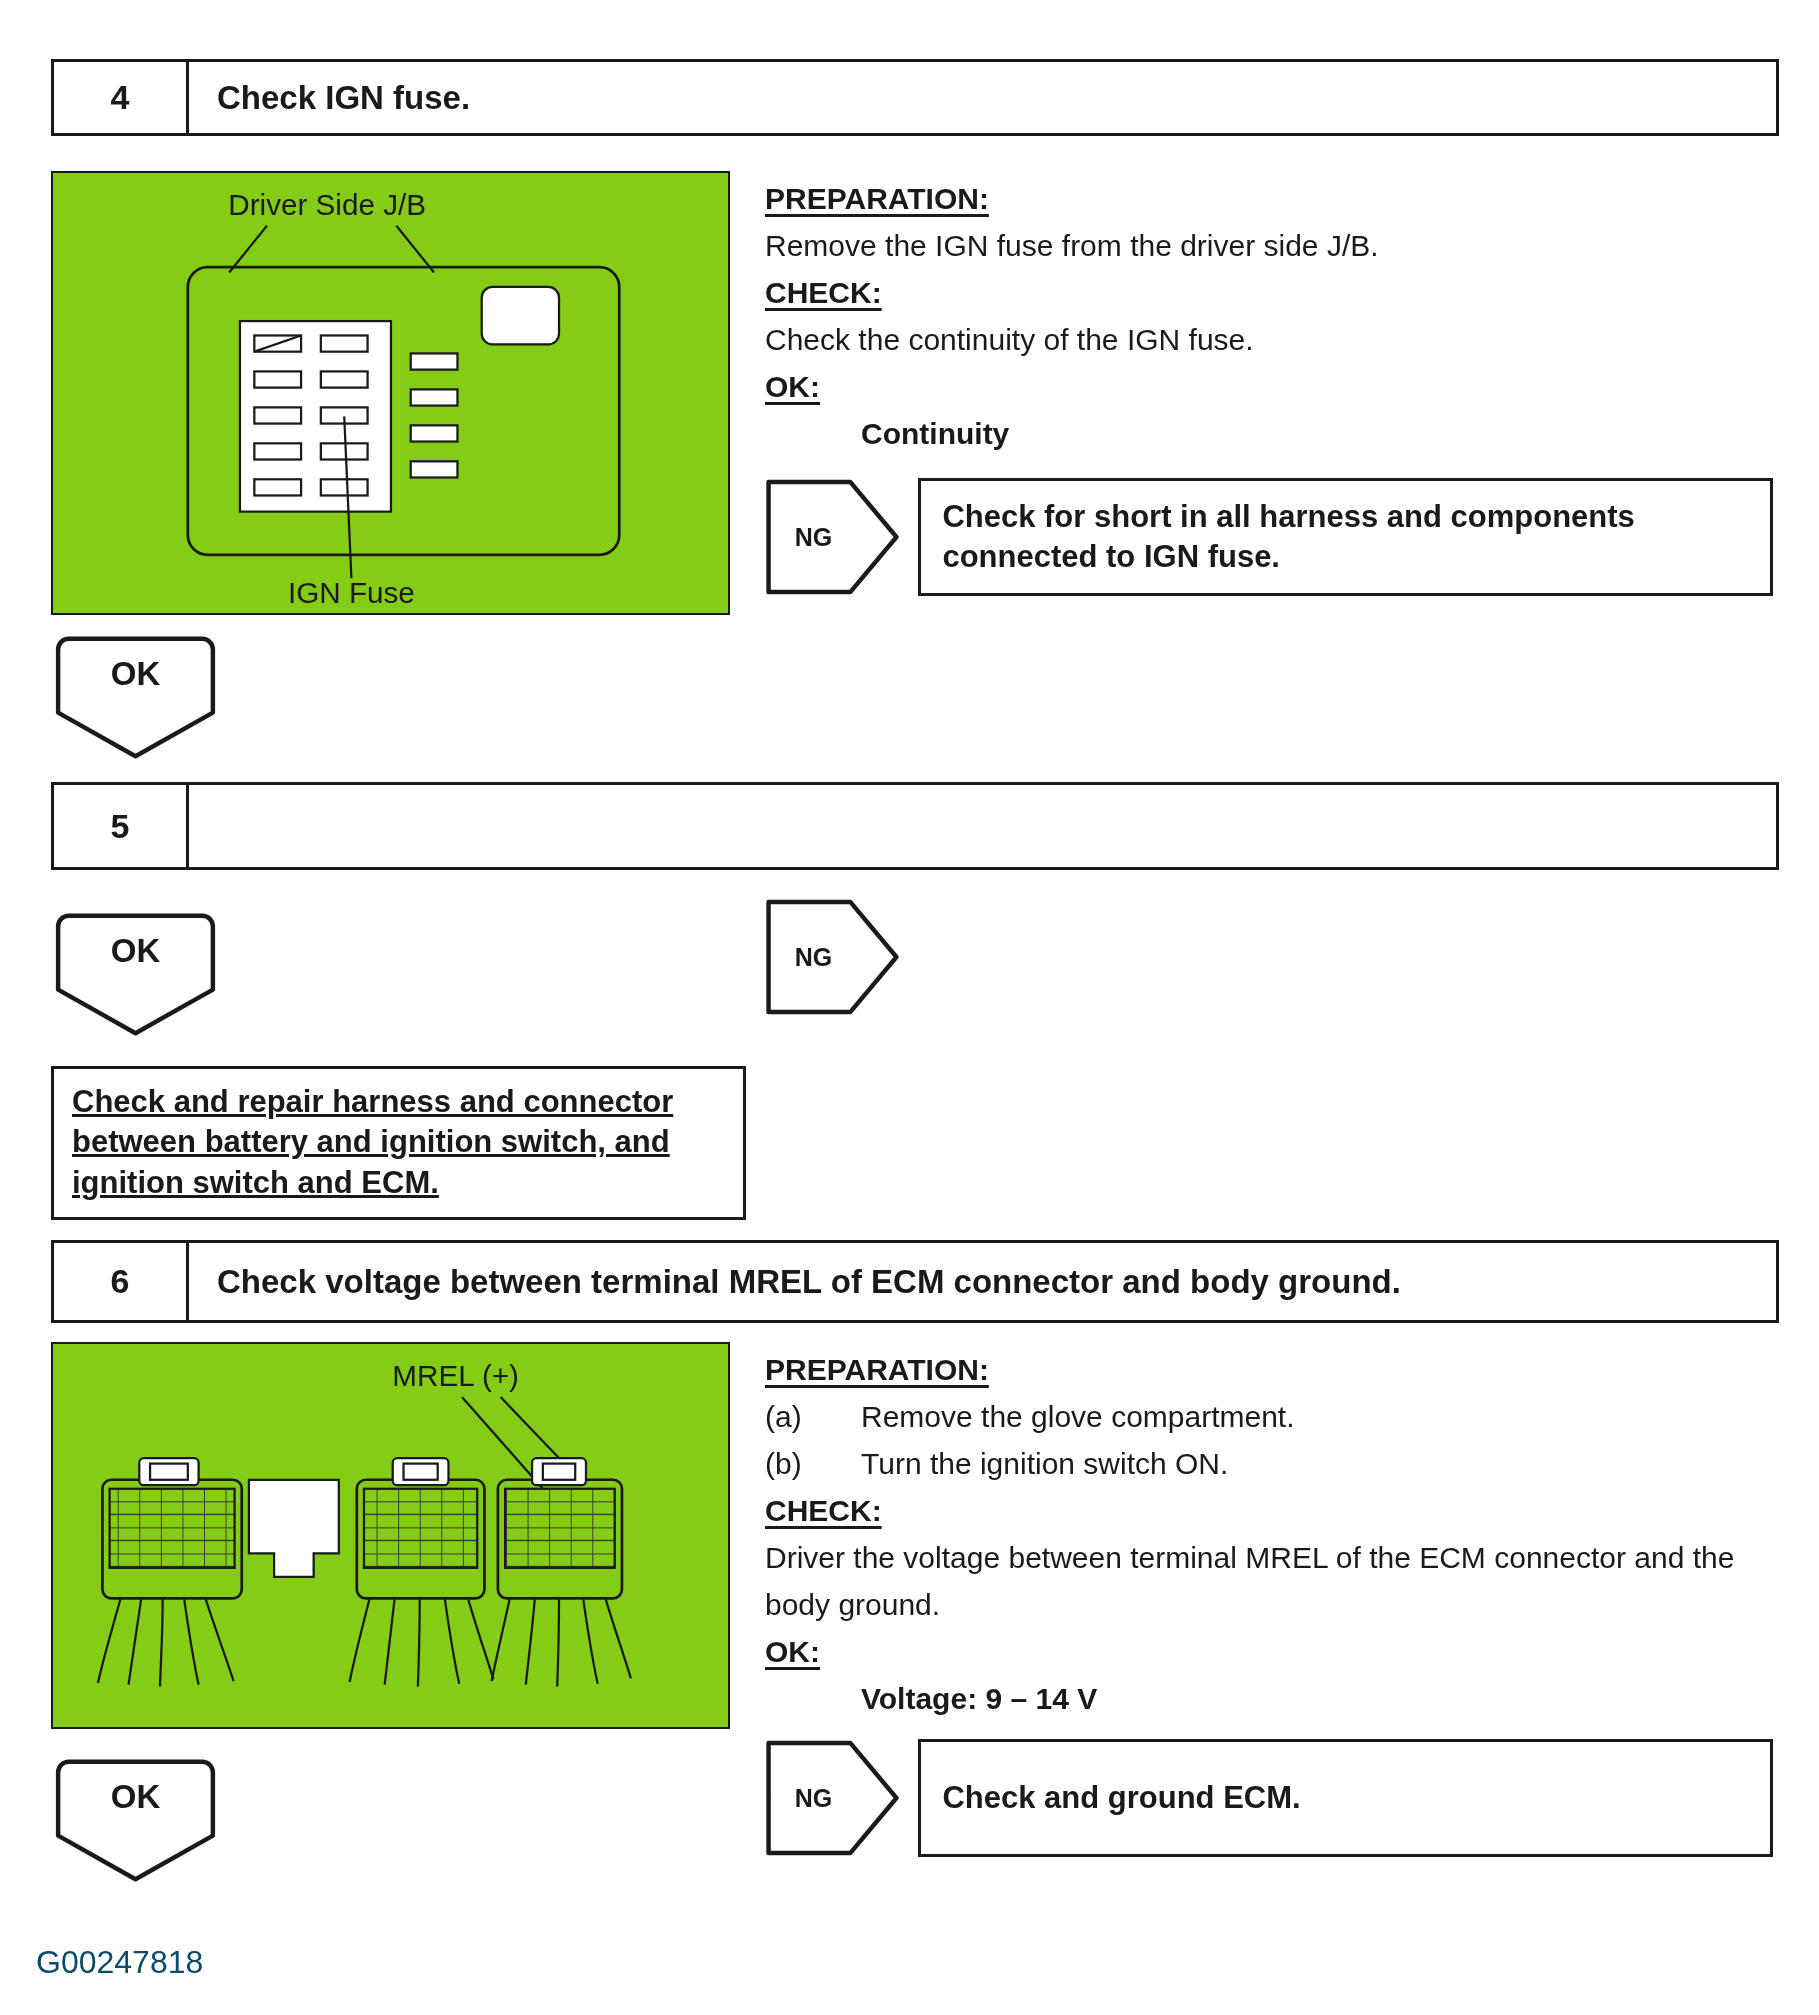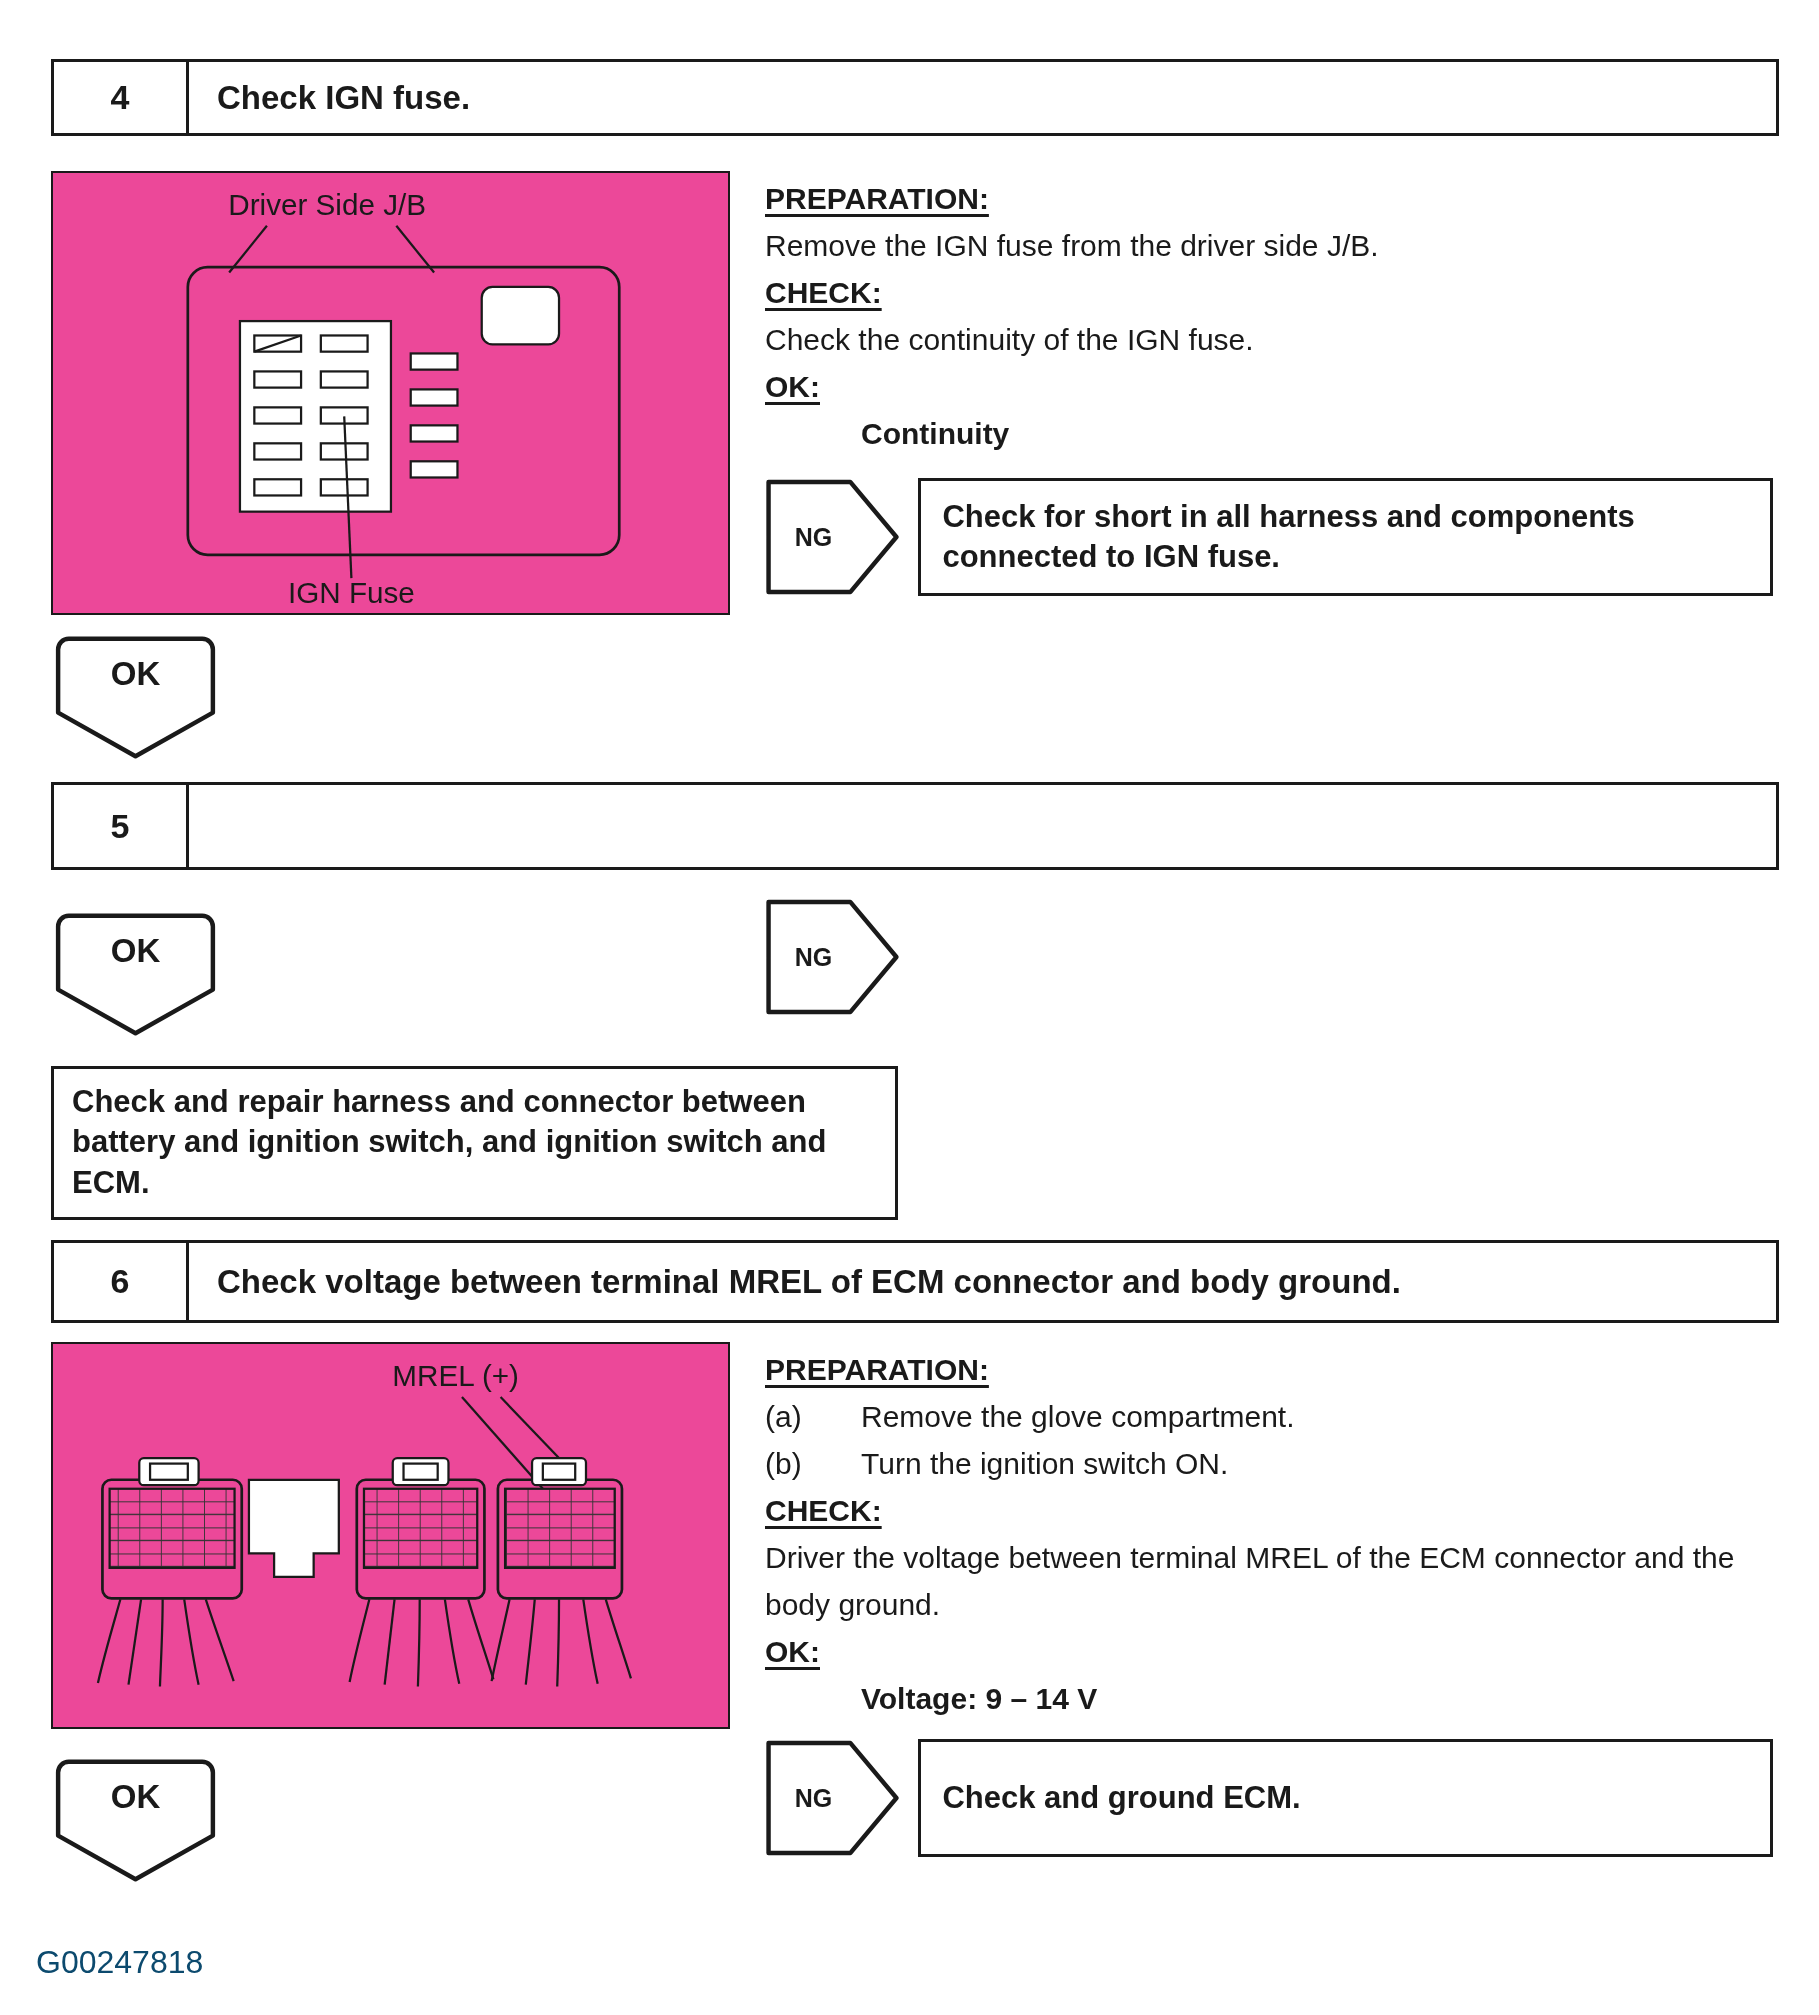--- a/index.html
+++ b/index.html
@@ -38,21 +38,21 @@
     font-weight: 700;
     font-size: 33px;
   }
 
   
   .illus-box {
     position: absolute;
     left: 51px;
     width: 675px;
     border: 2.7px solid #1a1a1a;
-    background: #ec4899;
+    background: #84cc16;
     text-decoration: underline;
   }
   .illus-box svg { display: block; width: 100%; height: 100%; }
   svg text { font-family: "Liberation Sans", sans-serif; font-size: 33px; fill: #1a1a1a; }
   .oln  { fill: none; stroke: #1a1a1a; stroke-width: 3; }
   .oln2 { fill: #ffffff; stroke: #1a1a1a; stroke-width: 2.5; }
   .ldr  { stroke: #1a1a1a; stroke-width: 2.5; }
   .wire { fill: none; stroke: #1a1a1a; stroke-width: 2.5; }
 
   
@@ -222,21 +222,21 @@
     </div>
   </div>
 
   <div class="ok-flag" style="top:911px;">
     <svg viewBox="0 0 190 142">
       <path d="M20,5 H170 A12,12 0 0 1 182,17 V88 L95,137 L8,88 V17 A12,12 0 0 1 20,5 Z" fill="#fff" stroke="#1a1a1a" stroke-width="5" stroke-linejoin="round"></path>
     </svg>
     <span class="ok-text">OK</span>
   </div>
 
-  <div class="action-box" style="top:1066px; width:847px;">Check and repair harness and connector between battery and ignition switch, and ignition switch and ECM.</div>
+  <div class="action-box" style="top:1066px; width:695px;text-decoration:underline;">Check and repair harness and connector between battery and ignition switch, and ignition switch and ECM.</div>
 
   <div class="step-header" style="top:1240px; height:77px;">
     <div class="step-number">6</div>
     <div class="step-title">Check voltage between terminal MREL of ECM connector and body ground.</div>
   </div>
 
   <div class="illus-box" style="top:1342px; height:383px;">
     <svg viewBox="0 0 751 424">
       <defs>
         <pattern id="pgrid" width="24" height="29" patternUnits="userSpaceOnUse">

